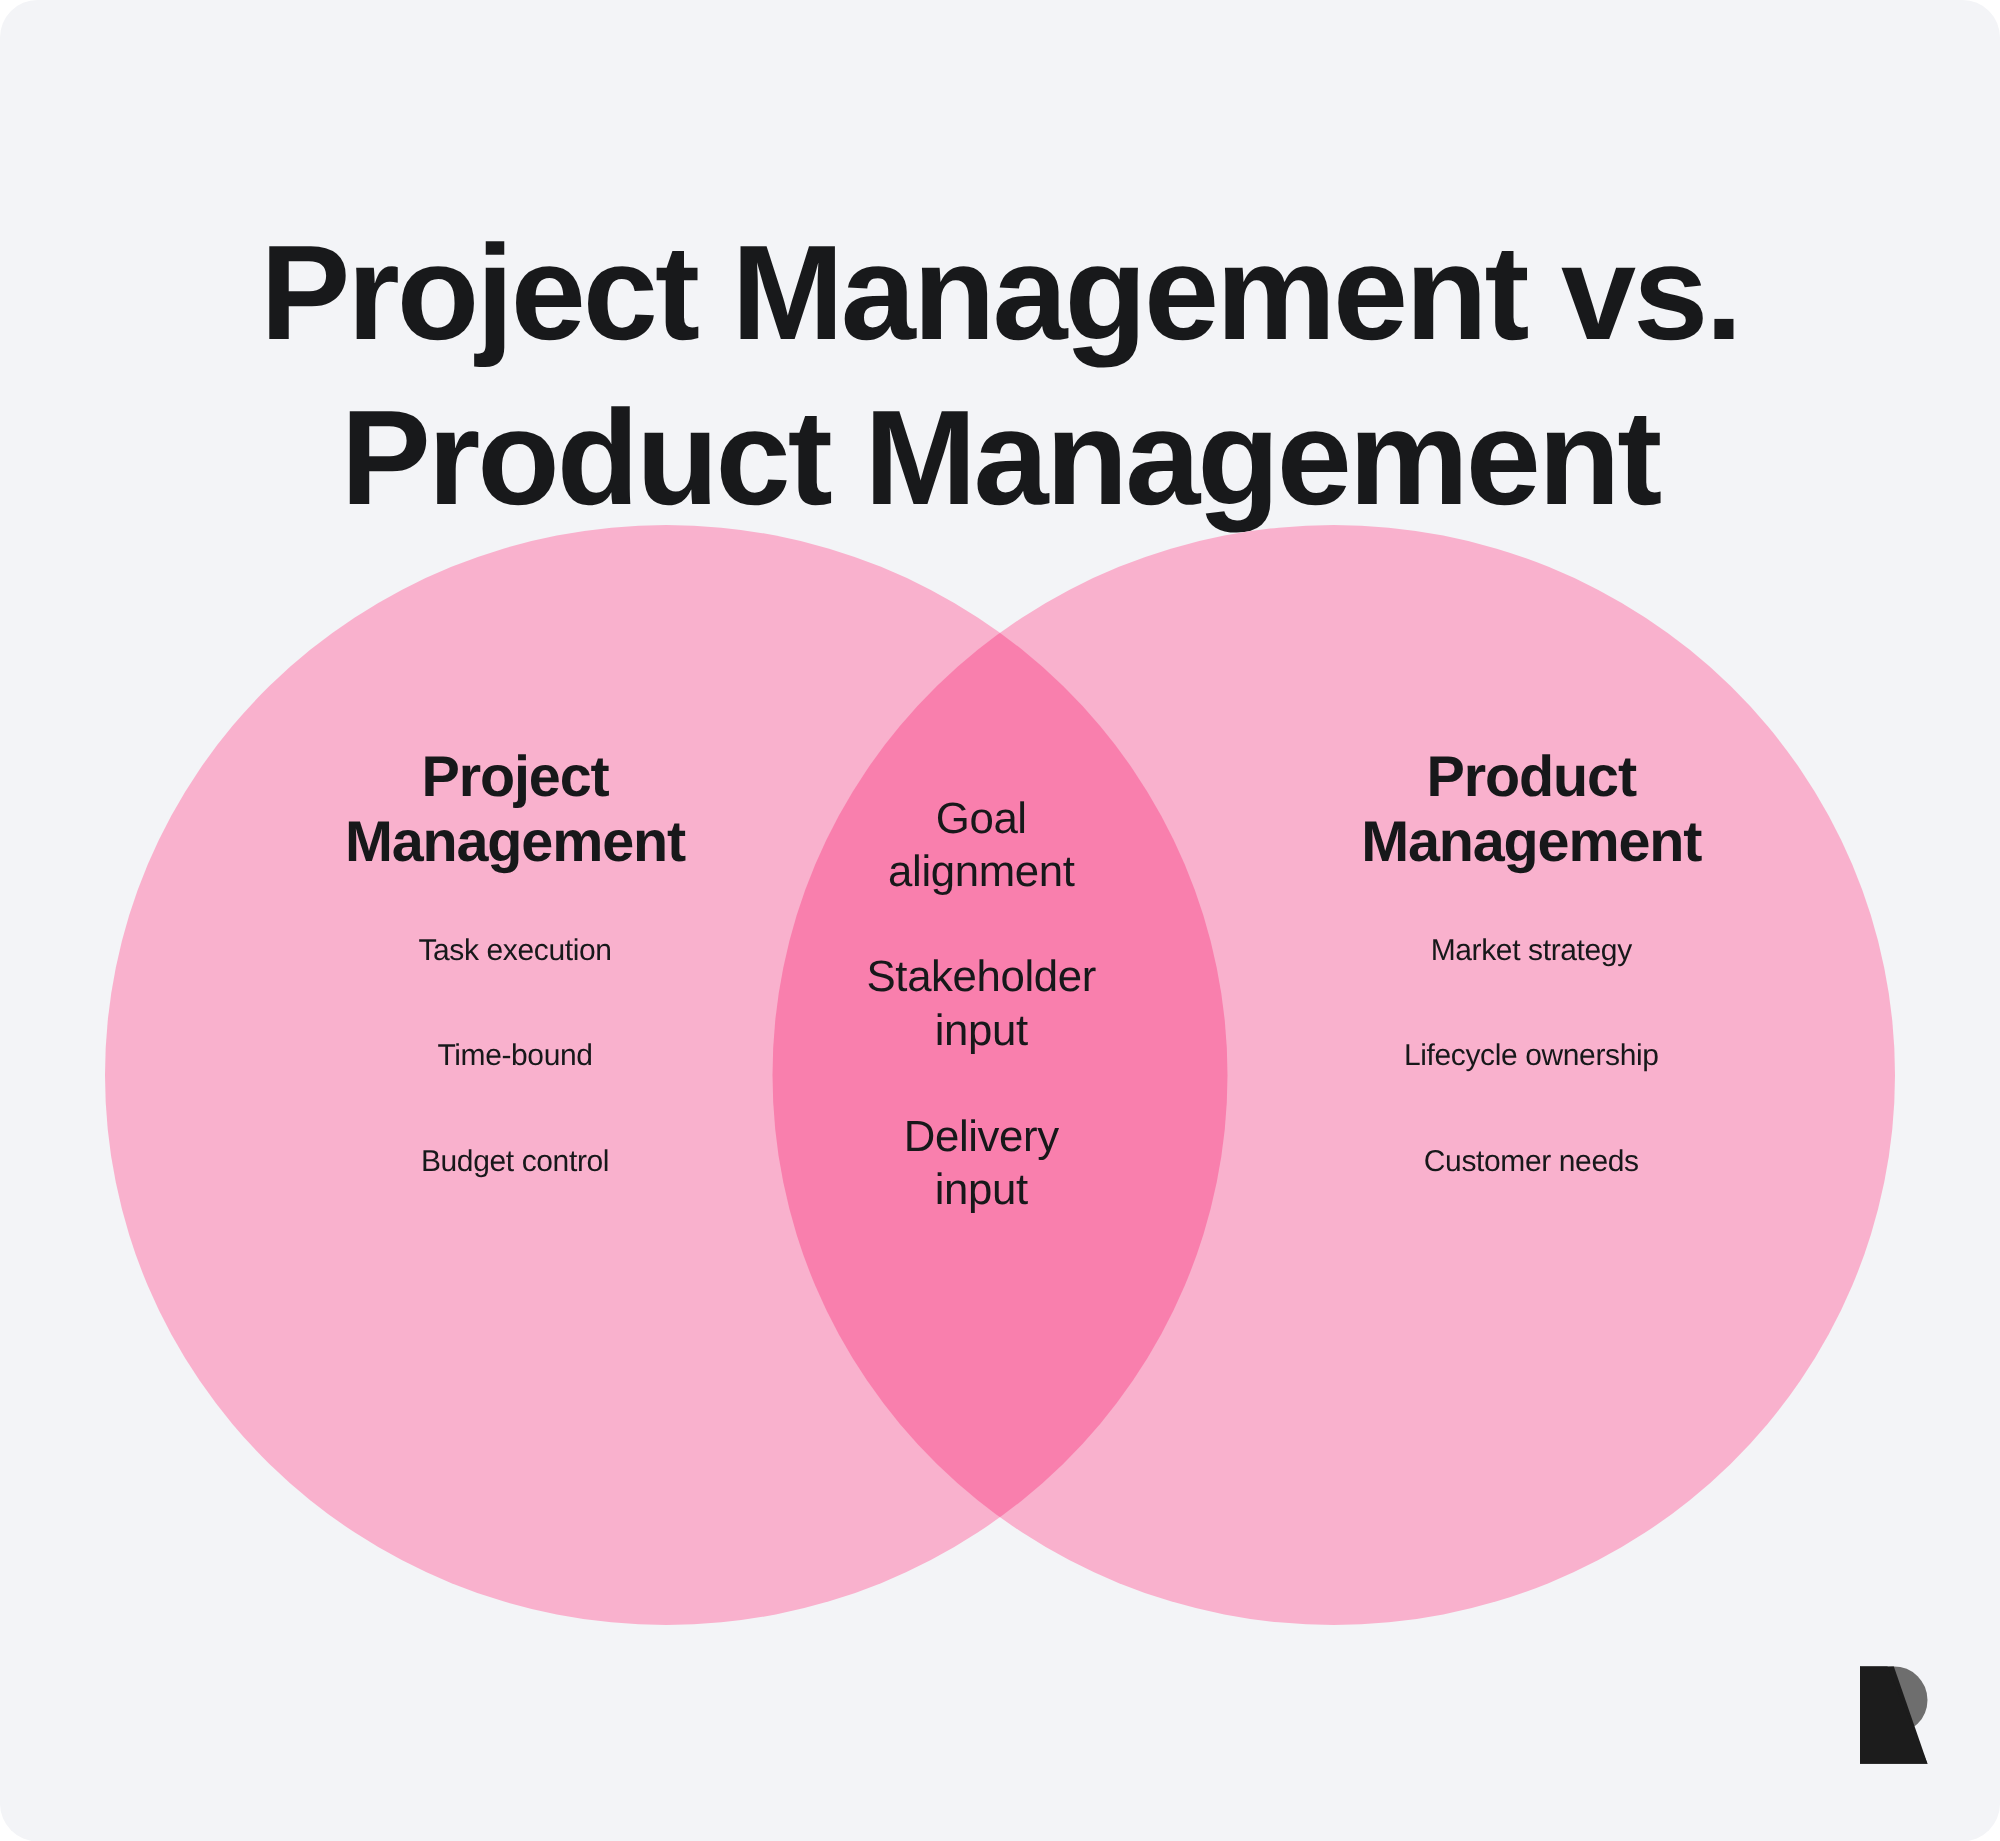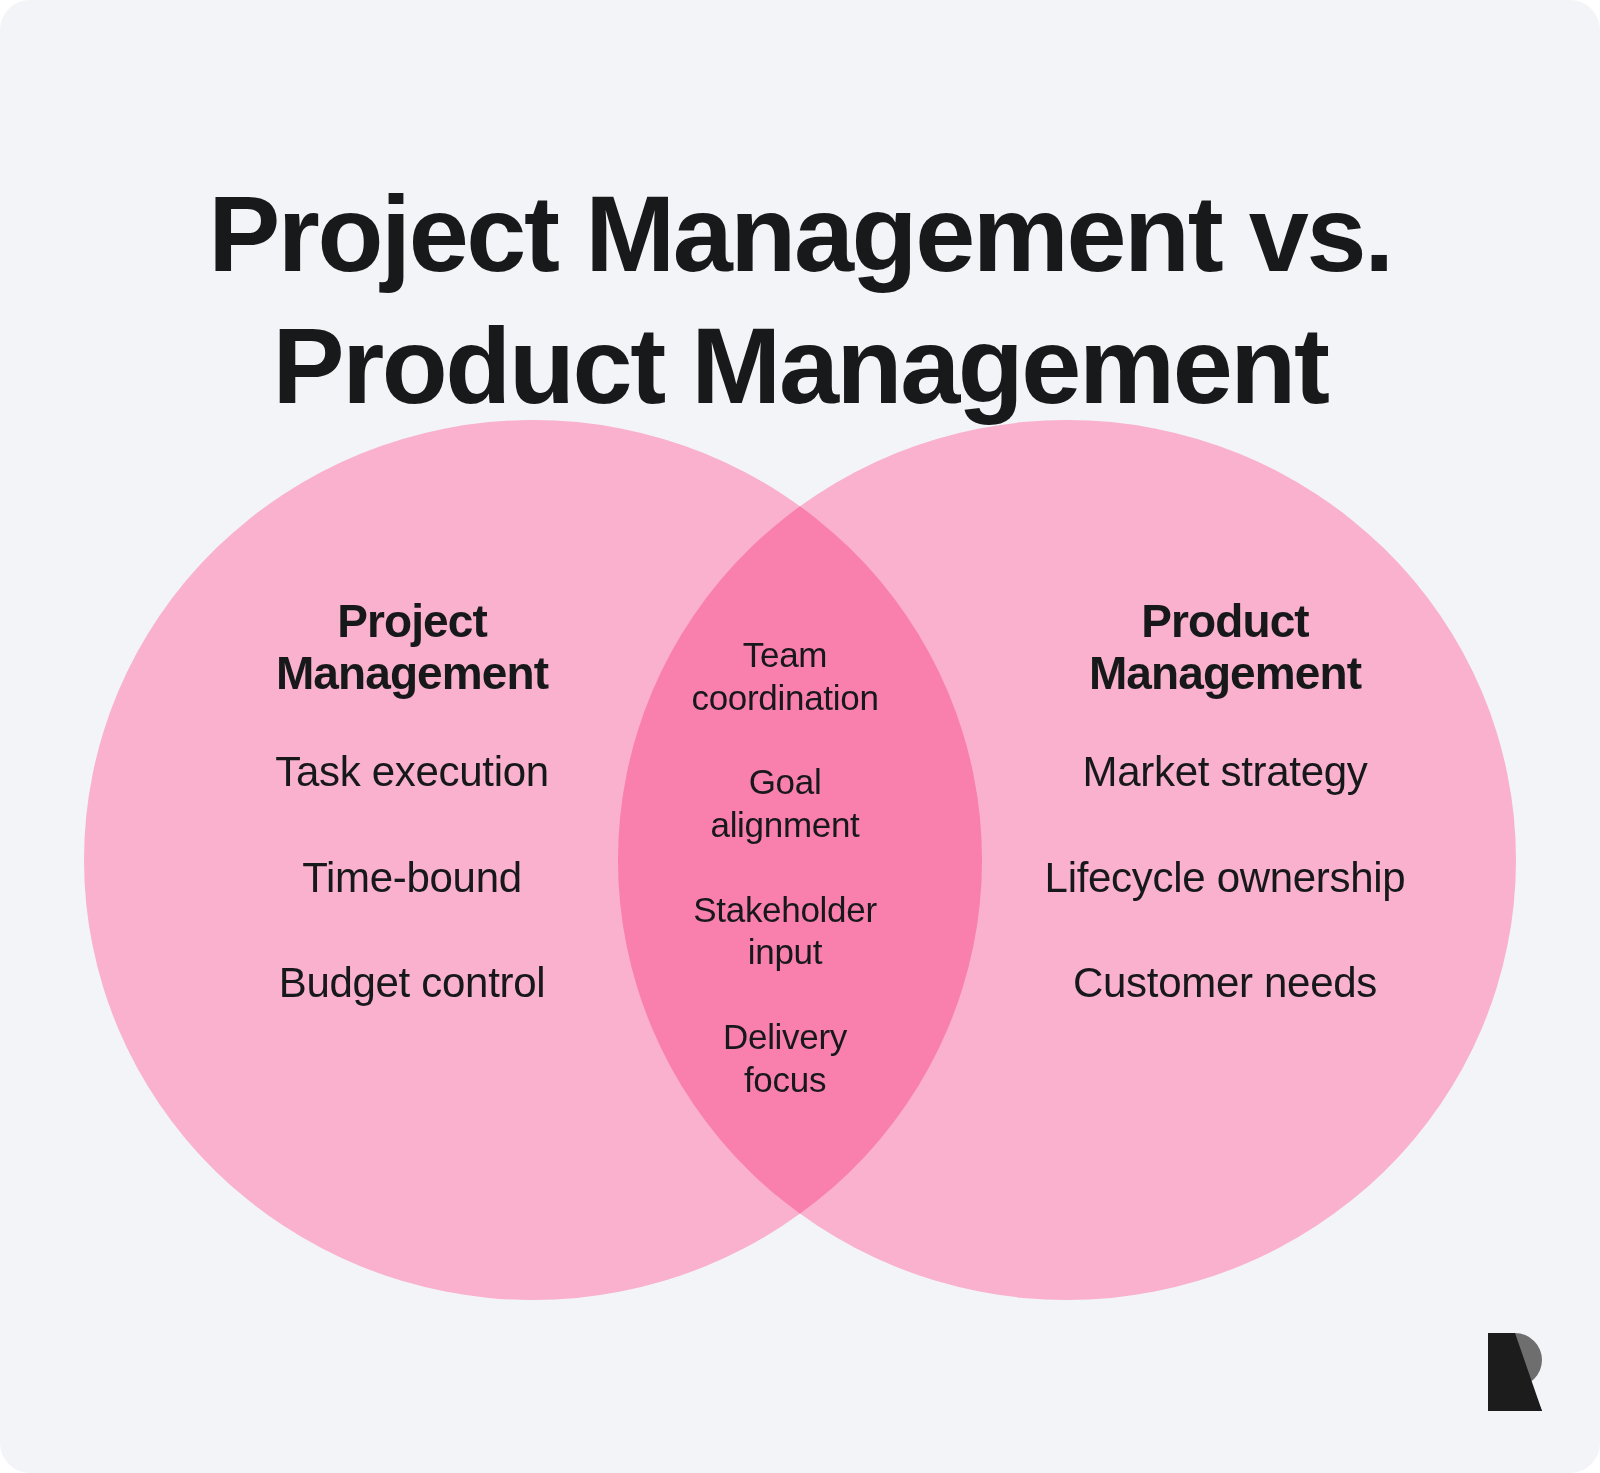--- a/index.html
+++ b/index.html
@@ -57,21 +57,21 @@
   .col-heading {
     font-size: 46px;
     font-weight: 700;
     line-height: 1.12;
     letter-spacing: -0.9px;
     margin: 0 0 48px 0;
     white-space: pre-line;
   }
 
   .col-item {
-    font-size: 42px;
+    font-size: 24px;
     font-weight: 400;
     line-height: 1.18;
     letter-spacing: -0.3px;
     margin: 0;
   }
 
   
   #col-left {
     left: 212px;
     top: 596px;
@@ -141,28 +141,26 @@
 
   <div class="col" id="col-left">
     <div class="col-heading">Project
 Management</div>
     <p class="col-item">Task execution</p>
     <p class="col-item">Time-bound</p>
     <p class="col-item">Budget control</p>
   </div>
 
   <div class="col" id="col-center">
-    <p class="col-item">Team
-coordination</p>
     <p class="col-item">Goal
 alignment</p>
     <p class="col-item">Stakeholder
 input</p>
     <p class="col-item">Delivery
-focus</p>
+input</p>
   </div>
 
   <div class="col" id="col-right">
     <div class="col-heading">Product
 Management</div>
     <p class="col-item">Market strategy</p>
     <p class="col-item">Lifecycle ownership</p>
     <p class="col-item">Customer needs</p>
   </div>
 

